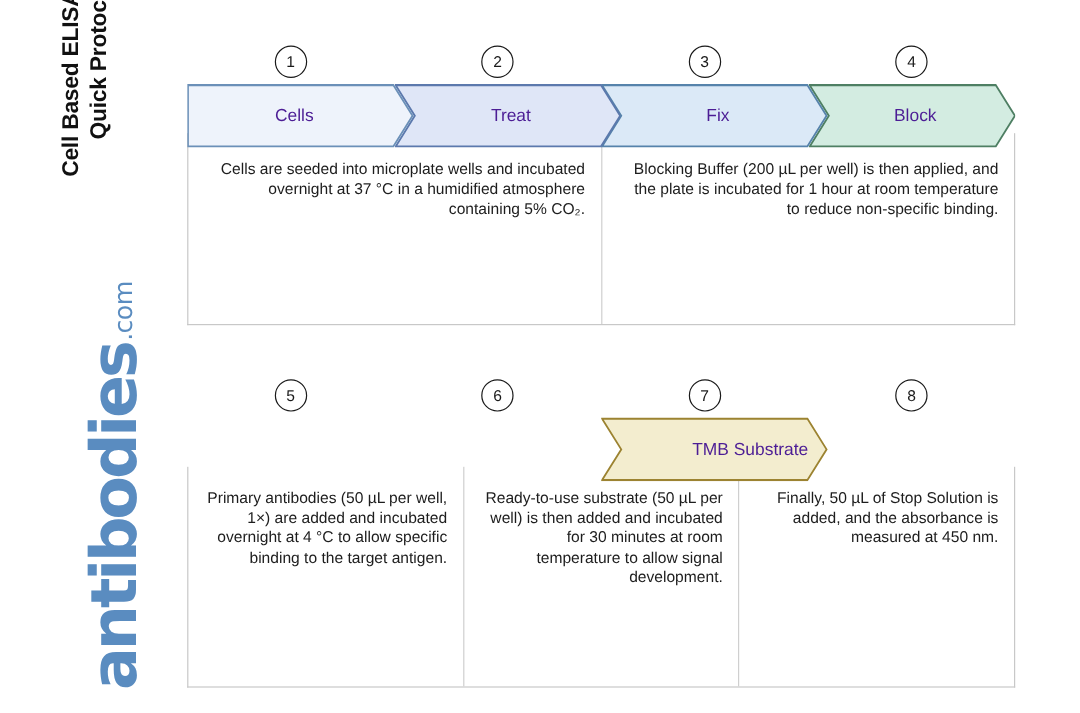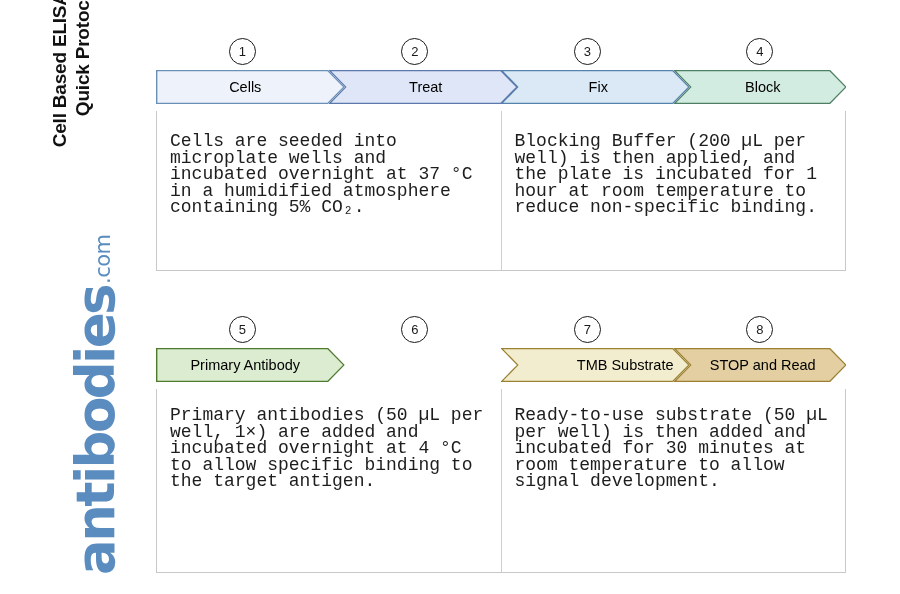--- a/index.html
+++ b/index.html
@@ -81,27 +81,27 @@
   }
 
   .chevrons{
     position:relative;
     height:41px;
     margin-top:4px;
   }
   .chev{
     position:absolute;
     top:0;
-    height:34px;
+    height:53px;
     display:flex;
     align-items:center;
     justify-content:center;
     box-sizing:border-box;
     font-size:14.5px;
-    color:#000000;
+    color:#4c1d95;
   }
   .chev span{position:relative;z-index:2;padding-left:6px;}
   .chev .shape{
     position:absolute;inset:0;
     z-index:1;
   }
   .chev .shape svg{display:block;width:100%;height:100%;}
 
   
   .panels{
@@ -111,27 +111,26 @@
     border-top:none;
     box-sizing:border-box;
     background:#ffffff;
     margin-top:0px;
   }
   .panel{
     flex:1 1 0;
     box-sizing:border-box;
     padding:14px 13px;
     border-left:1px solid #cfcfcf;
-    font-size:18px;
+    font-size:13px;
     line-height:16.6px;
     color:#1d1d1d;
-    text-align:left;
+    text-align:right;
     display:flex;
     justify-content:center;
-    font-family:Liberation Mono, monospace;
   }
   .panel:first-child{border-left:none;}
   .panel p{margin:0;max-width:100%;}
   #row-1 .panels{height:160px;}
   #row-2 .panels{height:184px;}
   #row-1 .panels .panel{padding-top:22px;}
   #row-2 .panels .panel{padding-top:18px;}
 </style>
 </head>
 <body>
@@ -215,47 +214,34 @@
     </div>
     <div class="num-cell">
       <div class="num-circle">7</div>
     </div>
     <div class="num-cell">
       <div class="num-circle">8</div>
     </div>
   </div>
 
   <div class="chevrons">
-    <div class="chev" style="left: 0px; width: 188.5px; z-index: 4; padding-left: 0px; padding-right: 16px;">
-      <div class="shape">
-          <svg viewBox="0 0 188.5 41" preserveAspectRatio="none">
-       <path d="M0.7,0.7 L171.8,0.7 L187.8,20.5 L171.8,40.3 L0.7,40.3 Z" fill="#dcecd0" stroke="#4e7a2e" stroke-width="1.4" stroke-linejoin="miter"></path>
-     </svg>
-        </div>
-      <span>Primary Antibody</span>
-    </div>
     <div class="chev" style="left: 345px; width: 188.5px; z-index: 2; padding-left: 16px; padding-right: 16px; justify-content: flex-end;">
       <div class="shape">
           <svg viewBox="0 0 188.5 41" preserveAspectRatio="none">
        <path d="M0.7,0.7 L171.8,0.7 L187.8,20.5 L171.8,40.3 L0.7,40.3 L16.7,20.5 Z" fill="#f3edcf" stroke="#9c8331" stroke-width="1.4" stroke-linejoin="miter"></path>
      </svg>
         </div>
       <span>TMB Substrate</span>
     </div>
-    <div class="chev" style="left: 517.5px; width: 172.5px; z-index: 1; padding-left: 16px; padding-right: 16px;">
-      <div class="shape">
-          <svg viewBox="0 0 172.5 41" preserveAspectRatio="none">
-       <path d="M0.7,0.7 L155.8,0.7 L171.8,20.5 L155.8,40.3 L0.7,40.3 L16.7,20.5 Z" fill="#e3cfa2" stroke="#9c7f32" stroke-width="1.4" stroke-linejoin="miter"></path>
-     </svg>
-        </div>
-      <span>STOP and Read</span>
-    </div>
   </div>
 
   <div class="panels">
     <div class="panel">
       <p>Primary antibodies (50 µL per well, 1×) are added and incubated overnight at 4 °C to allow specific binding to the target antigen.</p>
     </div>
     <div class="panel">
       <p>Ready-to-use substrate (50 µL per well) is then added and incubated for 30 minutes at room temperature to allow signal development.</p>
     </div>
+    <div class="panel">
+      <p>Finally, 50 µL of Stop Solution is added, and the absorbance is measured at 450 nm.</p>
+    </div>
   </div>
 </div>
 
 </body></html>

